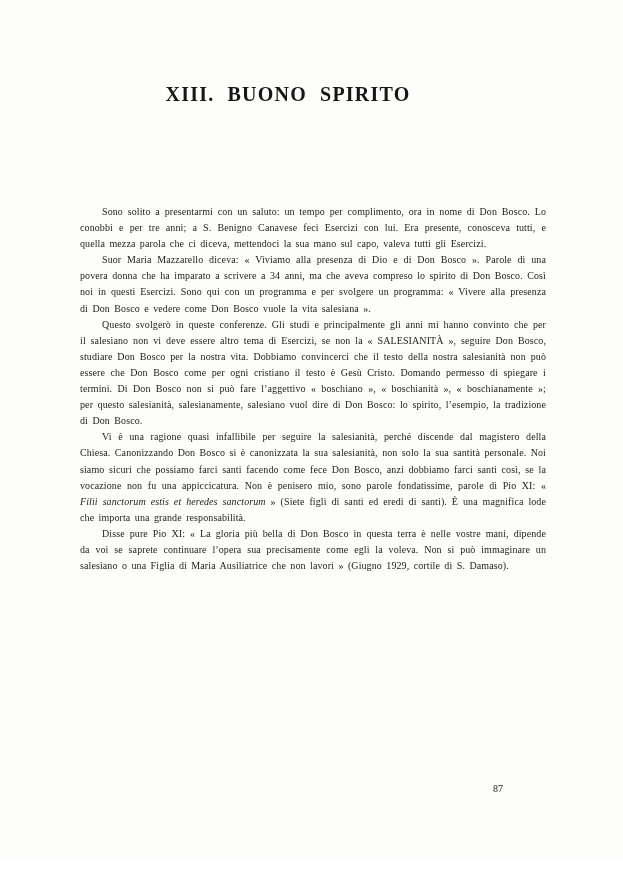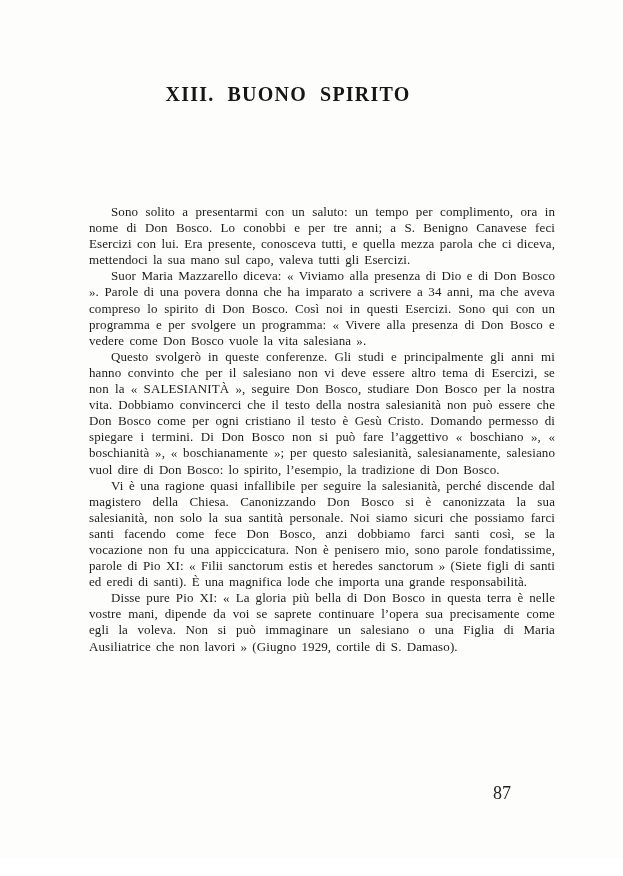--- a/index.html
+++ b/index.html
@@ -25,39 +25,40 @@
     text-align: center;
     font-size: 20px;
     font-weight: 700;
     letter-spacing: 1.2px;
     word-spacing: 7px;
     color: #161616;
   }
   .body-text {
     position: absolute;
     top: 204px;
-    left: 89px;
+    left: 80px;
     width: 466px;
-    font-size: 13px;
+    font-size: 10px;
     line-height: 16.1px;
     text-align: justify;
     word-spacing: 1.8px;
     letter-spacing: 0.1px;
   }
   .body-text p {
     margin: 0;
     text-indent: 22px;
   }
   .italic {
+    font-style: italic;
   }
   .page-number {
     position: absolute;
     top: 783px;
     left: 493px;
-    font-size: 18px;
+    font-size: 10px;
     color: #222222;
   }
 </style>
 </head>
 <body>
 
 <div class="page">
   <h1 class="chapter-title">XIII. BUONO SPIRITO</h1>
 
   <div class="body-text">

